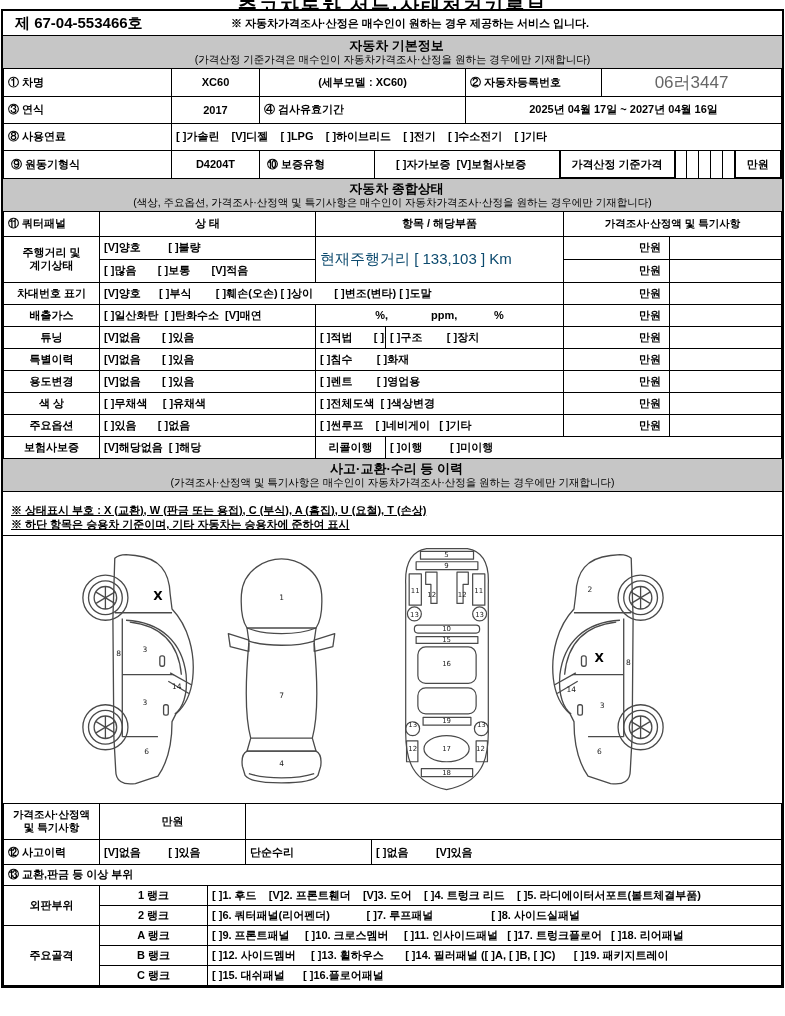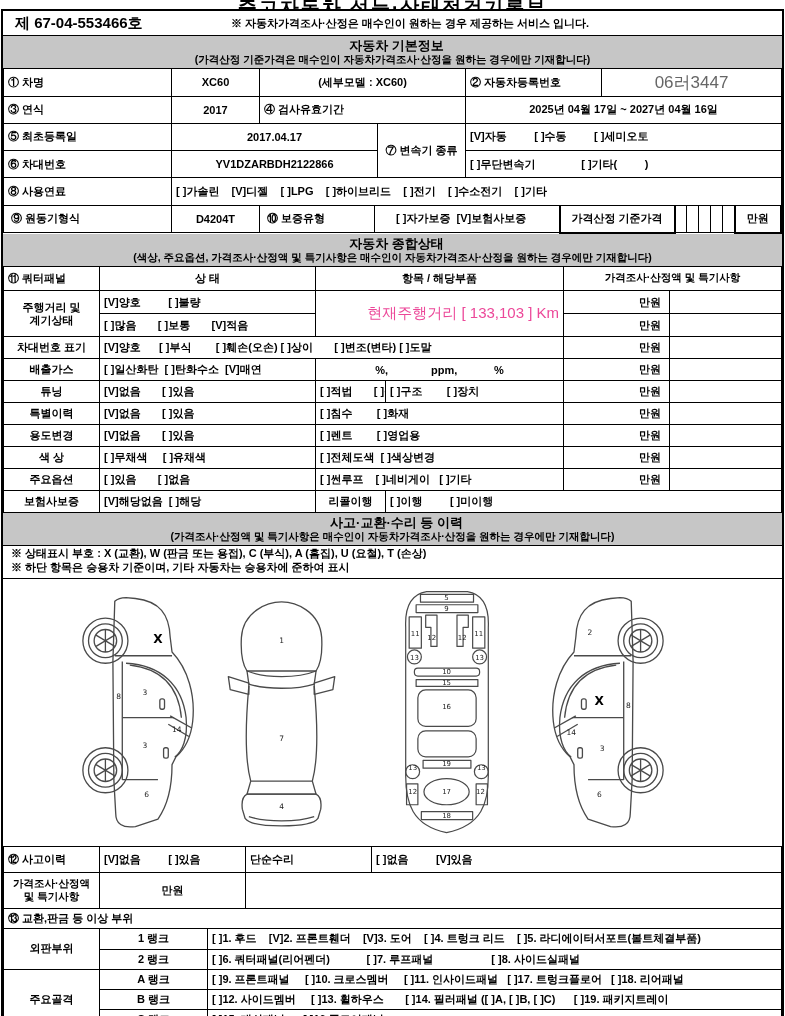--- a/index.html
+++ b/index.html
@@ -6,33 +6,33 @@
   body { width: 785px; background: #fff; font-family: "Liberation Sans", sans-serif; color: #000; }
   .page { width: 785px; height: 1016px; overflow: hidden; background: #fff; }
   .clip-title { height: 9px; overflow: hidden; text-align: center; }
   .clip-title span { display: inline-block; margin-top: -15px; font-size: 19px; font-weight: bold; letter-spacing: 2px; }
   .sheet { width: 783px; margin: 0 1px; border: 2px solid #000; }
   .doc-row { display: flex; align-items: center; height: 25px; border-bottom: 1px solid #000; }
   .doc-no { font-size: 15px; font-weight: bold; padding-left: 12px; width: 228px; }
   .svc-note { font-size: 11px; font-weight: bold; }
   .band { background: #c6c6c6; text-align: center; border-bottom: 1px solid #000; padding: 2px 0 3px 0; }
   .band .t { font-size: 13px; font-weight: bold; line-height: 15px; padding-left: 8px; }
-  .band .s { font-size: 10.5px; font-weight: bold; line-height: 12px; }
+  .band .s { font-size: 10.5px; font-weight: normal; line-height: 12px; }
   table { border-collapse: collapse; width: 100%; table-layout: fixed; }
   td { border: 1px solid #000; font-size: 11px; font-weight: bold; padding: 0 4px; overflow: hidden; }
   table tr td { border-top: none; }
   td.lbl { text-align: left; }
   td.ctr { text-align: center; }
   td.pre { white-space: pre; }
   td.gray-big { color: #666; font-weight: normal; font-size: 17px; text-align: center; font-family: "Liberation Sans", sans-serif; }
-  td.gray-mid { color: #ec4899; font-weight: normal; font-size: 15px; text-align: right; }
+  td.gray-mid { color: #0c4a6e; font-weight: normal; font-size: 15px; text-align: left; }
   td.won { text-align: right; padding-right: 8px; }
   .thick { border: 2px solid #000 !important; border-top: none !important; }
   td.multiline { white-space: pre-line; text-align: center; line-height: 13px; }
-  .notes { border-bottom: 1px solid #000; padding: 0 8px 4px 8px; }
+  .notes { border-bottom: 1px solid #000; padding: 11px 8px 4px 8px; text-decoration: underline; }
   .notes div { font-size: 11px; font-weight: bold; line-height: 14px; }
   .diagram { height: 268px; border-bottom: 1px solid #000; position: relative; background: #fff; }
   .diagram svg { position: absolute; top: 10px; }
   svg path, svg rect, svg circle, svg ellipse, svg line { fill: none; stroke: #4a4a4a; stroke-width: 1.4; stroke-linejoin: round; }
   svg text { stroke: none; fill: #222; font-size: 8px; font-family: "DejaVu Sans", sans-serif; text-anchor: middle; }
   svg text.xmark { font-size: 13px; font-weight: bold; fill: #000; }
   .small-cells td { padding: 0; }
 </style>
 </head>
 <body>
@@ -72,41 +72,20 @@
       </tr>
       <tr style="height:27px">
         <td class="lbl">③ 연식</td>
         <td class="ctr">2017</td>
         <td class="lbl">④ 검사유효기간</td>
         <td class="ctr" colspan="2">2025년 04월 17일  ~  2027년 04월 16일</td>
       </tr>
     </tbody>
       </table>
 
-    <table>
-      <colgroup>
-          <col style="width:168px">
-          <col style="width:206px">
-          <col style="width:88px">
-          <col>
-        </colgroup>
-      <tbody>
-          <tr style="height:27px">
-        <td class="lbl">⑤ 최초등록일</td>
-        <td class="ctr">2017.04.17</td>
-        <td class="ctr multiline" rowspan="2">⑦ 변속기 종류</td>
-        <td class="lbl pre">[V]자동         [ ]수동         [ ]세미오토</td>
-      </tr>
-      <tr style="height:27px">
-        <td class="lbl">⑥ 차대번호</td>
-        <td class="ctr">YV1DZARBDH2122866</td>
-        <td class="lbl pre">[ ]무단변속기               [ ]기타(         )</td>
-      </tr>
-    </tbody>
-      </table>
 
     <table>
       <colgroup>
           <col style="width:168px">
           <col>
         </colgroup>
       <tbody>
           <tr style="height:27px">
         <td class="lbl">⑧ 사용연료</td>
         <td class="lbl pre">[ ]가솔린    [V]디젤    [ ]LPG    [ ]하이브리드    [ ]전기    [ ]수소전기    [ ]기타</td>
@@ -373,32 +352,32 @@
     </div>
 
     <table>
       <colgroup>
           <col style="width:96px">
           <col style="width:146px">
           <col style="width:126px">
           <col>
         </colgroup>
       <tbody>
-          <tr style="height:25px">
+          <tr style="height:36px">
+        <td class="multiline" style="font-size:10.5px">가격조사·산정액
+및 특기사항</td>
+        <td class="ctr">만원</td>
+        <td colspan="2"></td>
+      </tr>
+      <tr style="height:25px">
         <td class="lbl">⑫ 사고이력</td>
         <td class="lbl pre">[V]없음         [ ]있음</td>
         <td class="lbl">단순수리</td>
         <td class="lbl pre">[ ]없음         [V]있음</td>
       </tr>
-      <tr style="height:36px">
-        <td class="multiline" style="font-size:10.5px">가격조사·산정액
-및 특기사항</td>
-        <td class="ctr">만원</td>
-        <td colspan="2"></td>
-      </tr>
     </tbody>
       </table>
 
     <table>
       <tbody>
           <tr style="height:20px">
         <td class="lbl">⑬ 교환,판금 등 이상 부위</td>
       </tr>
     </tbody>
       </table>

